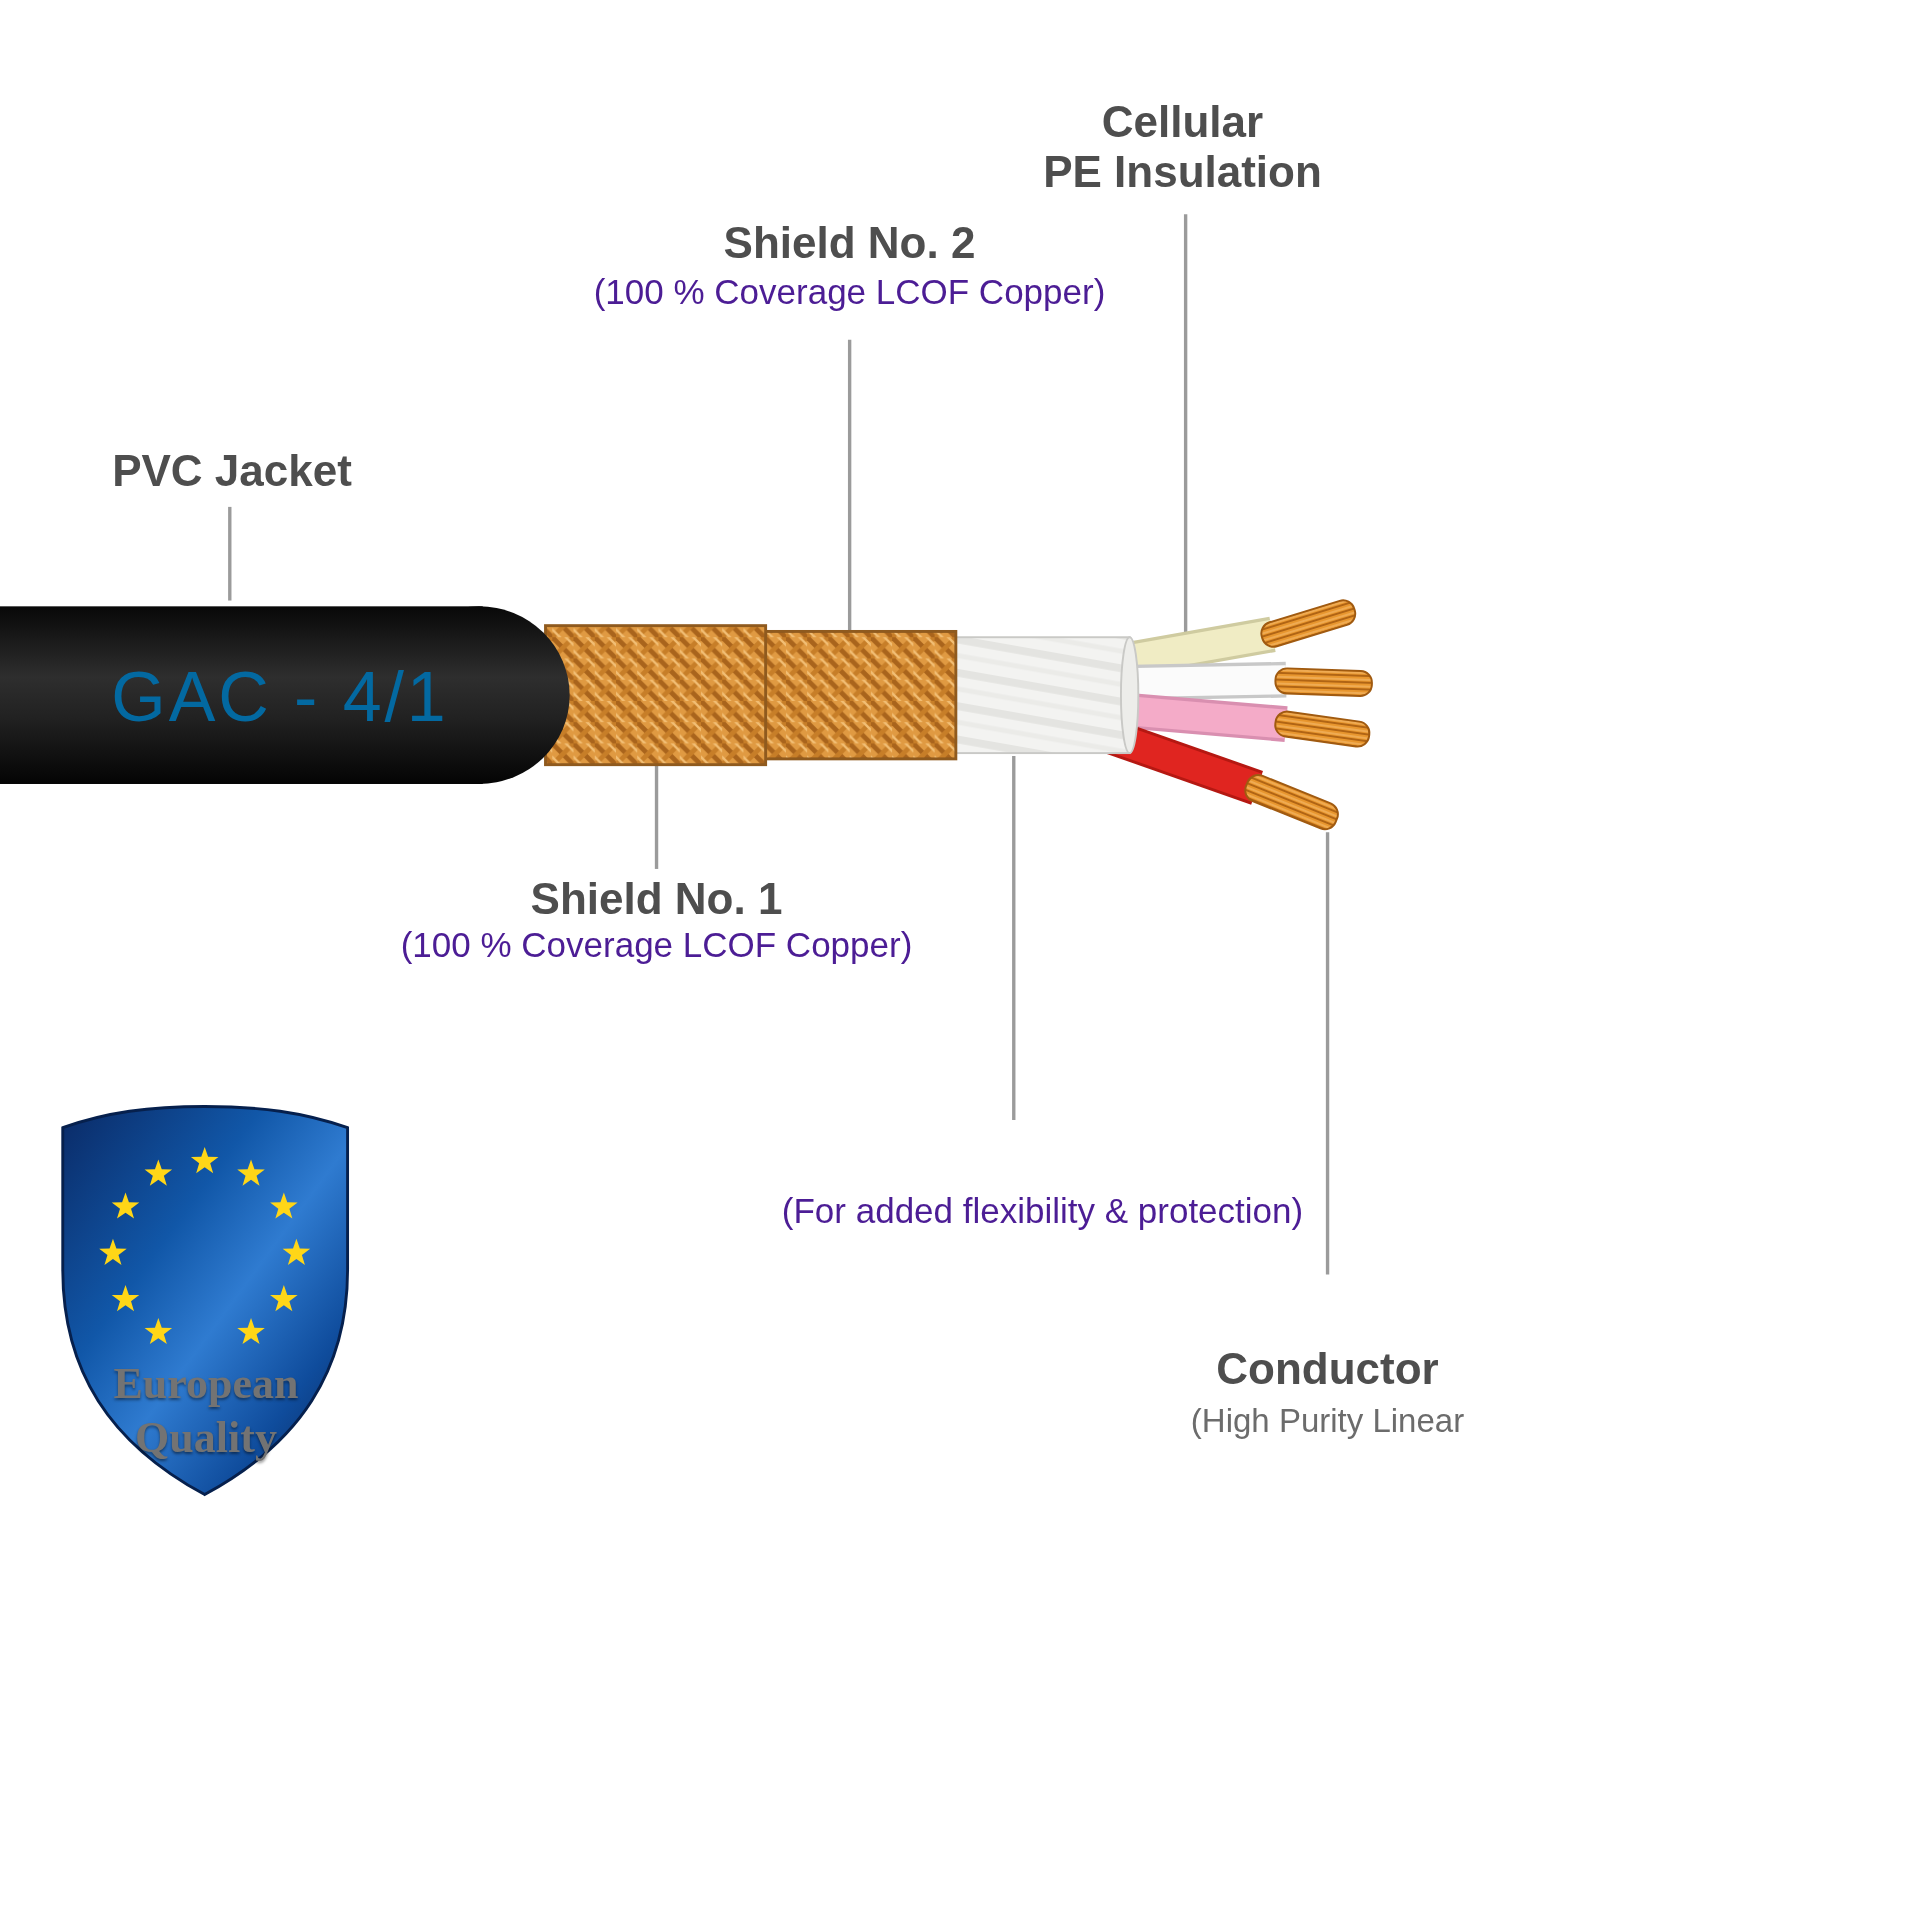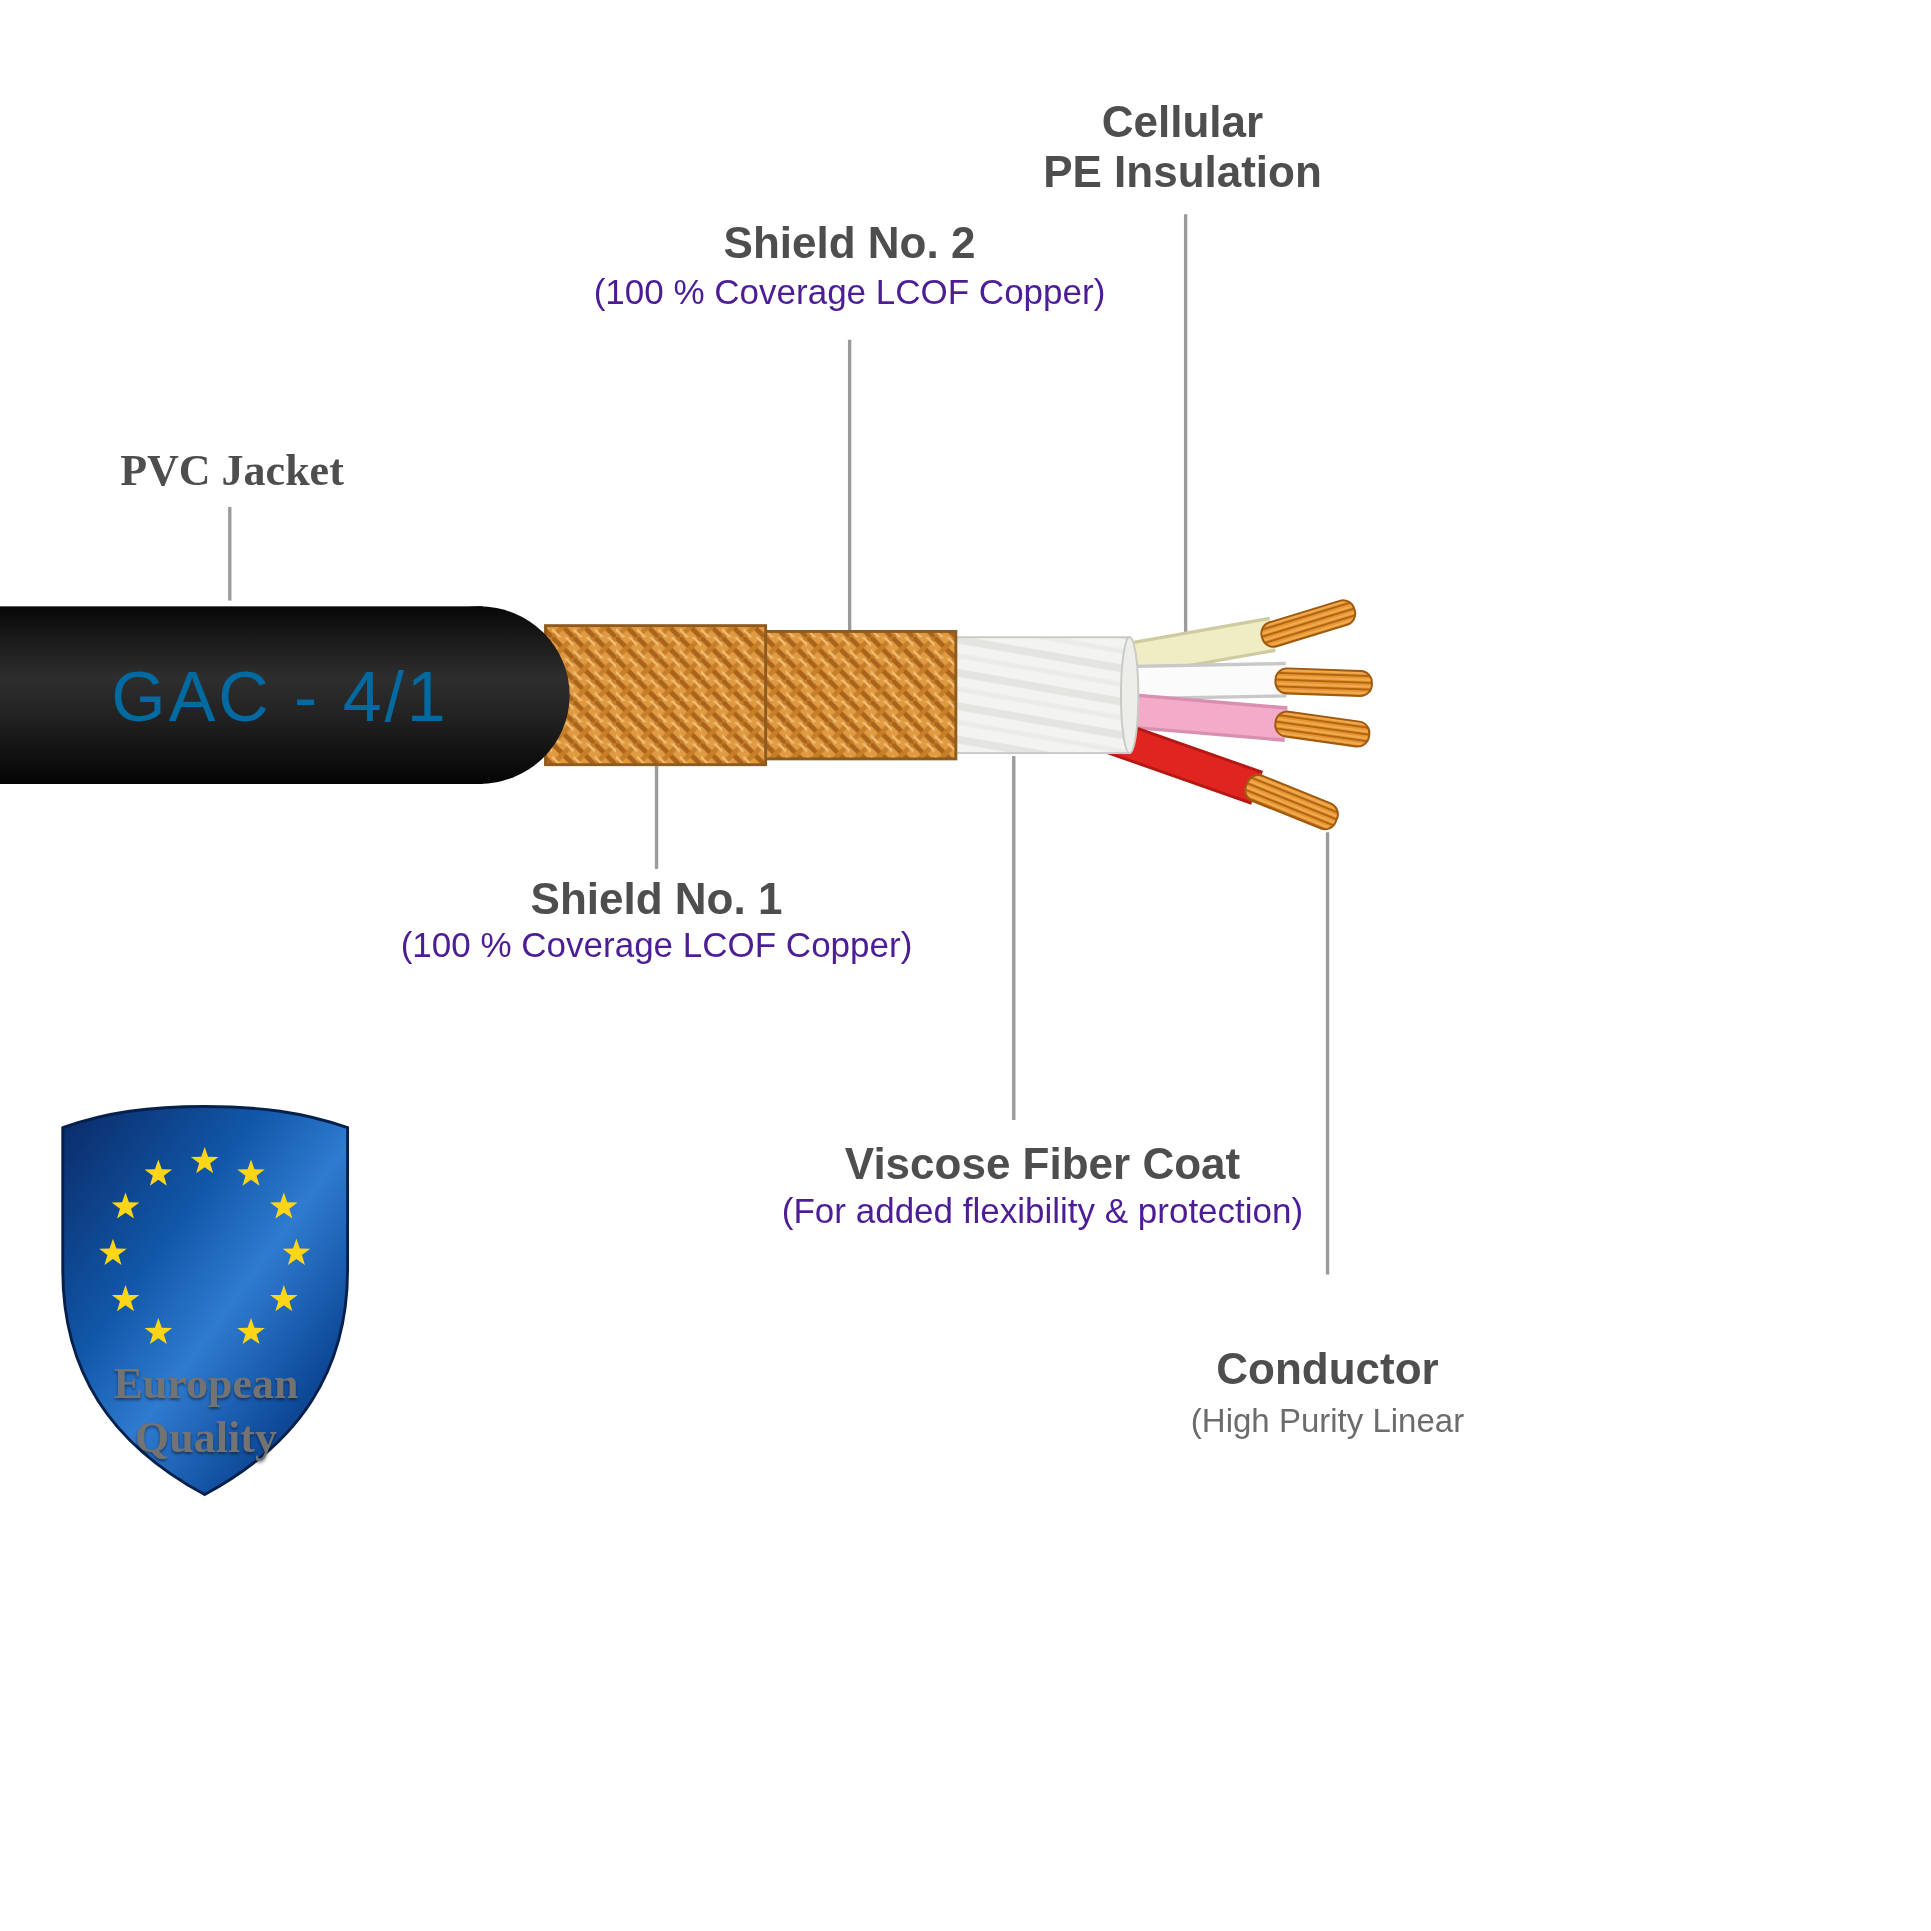--- a/index.html
+++ b/index.html
@@ -171,28 +171,27 @@
       </g>
     </g>
   </svg>
 
   <div class="overlay lbl-title" style="left:941px; top:97px; width:483px;">Cellular</div>
   <div class="overlay lbl-title" style="left:941px; top:147px; width:483px;">PE Insulation</div>
 
   <div class="overlay lbl-title" style="left:608px; top:218px; width:483px;">Shield No. 2</div>
   <div class="overlay lbl-sub" style="left:560px; top:272px; width:579px;">(100 % Coverage LCOF Copper)</div>
 
-  <div class="overlay lbl-title" style="left:39px; top:446px; width:386px;font-family:Liberation Serif, serif;">PVC Jacket</div>
+  <div class="overlay lbl-title" style="left:39px; top:446px; width:386px;">PVC Jacket</div>
 
   <div class="overlay jacket-text" style="left:87px; top:657px; width:386px;">GAC - 4/1</div>
 
   <div class="overlay lbl-title" style="left:415px; top:874px; width:483px;">Shield No. 1</div>
   <div class="overlay lbl-sub" style="left:367px; top:925px; width:579px;">(100 % Coverage LCOF Copper)</div>
 
-  <div class="overlay lbl-title" style="left:801px; top:1139px; width:483px;">Viscose Fiber Coat</div>
   <div class="overlay lbl-sub" style="left:753px; top:1191px; width:579px;">(For added flexibility &amp; protection)</div>
 
   <div class="overlay lbl-sub-sm" style="left:1086px; top:1402px; width:483px;">(High Purity Linear</div>
   <div class="overlay lbl-title" style="left:1086px; top:1344px; width:483px;">Conductor</div>
 
   <div class="overlay badge-text" style="left:63px; top:1358px; width:286px;">European</div>
   <div class="overlay badge-text" style="left:63px; top:1412px; width:286px;">Quality</div>
 
 </div>
 

